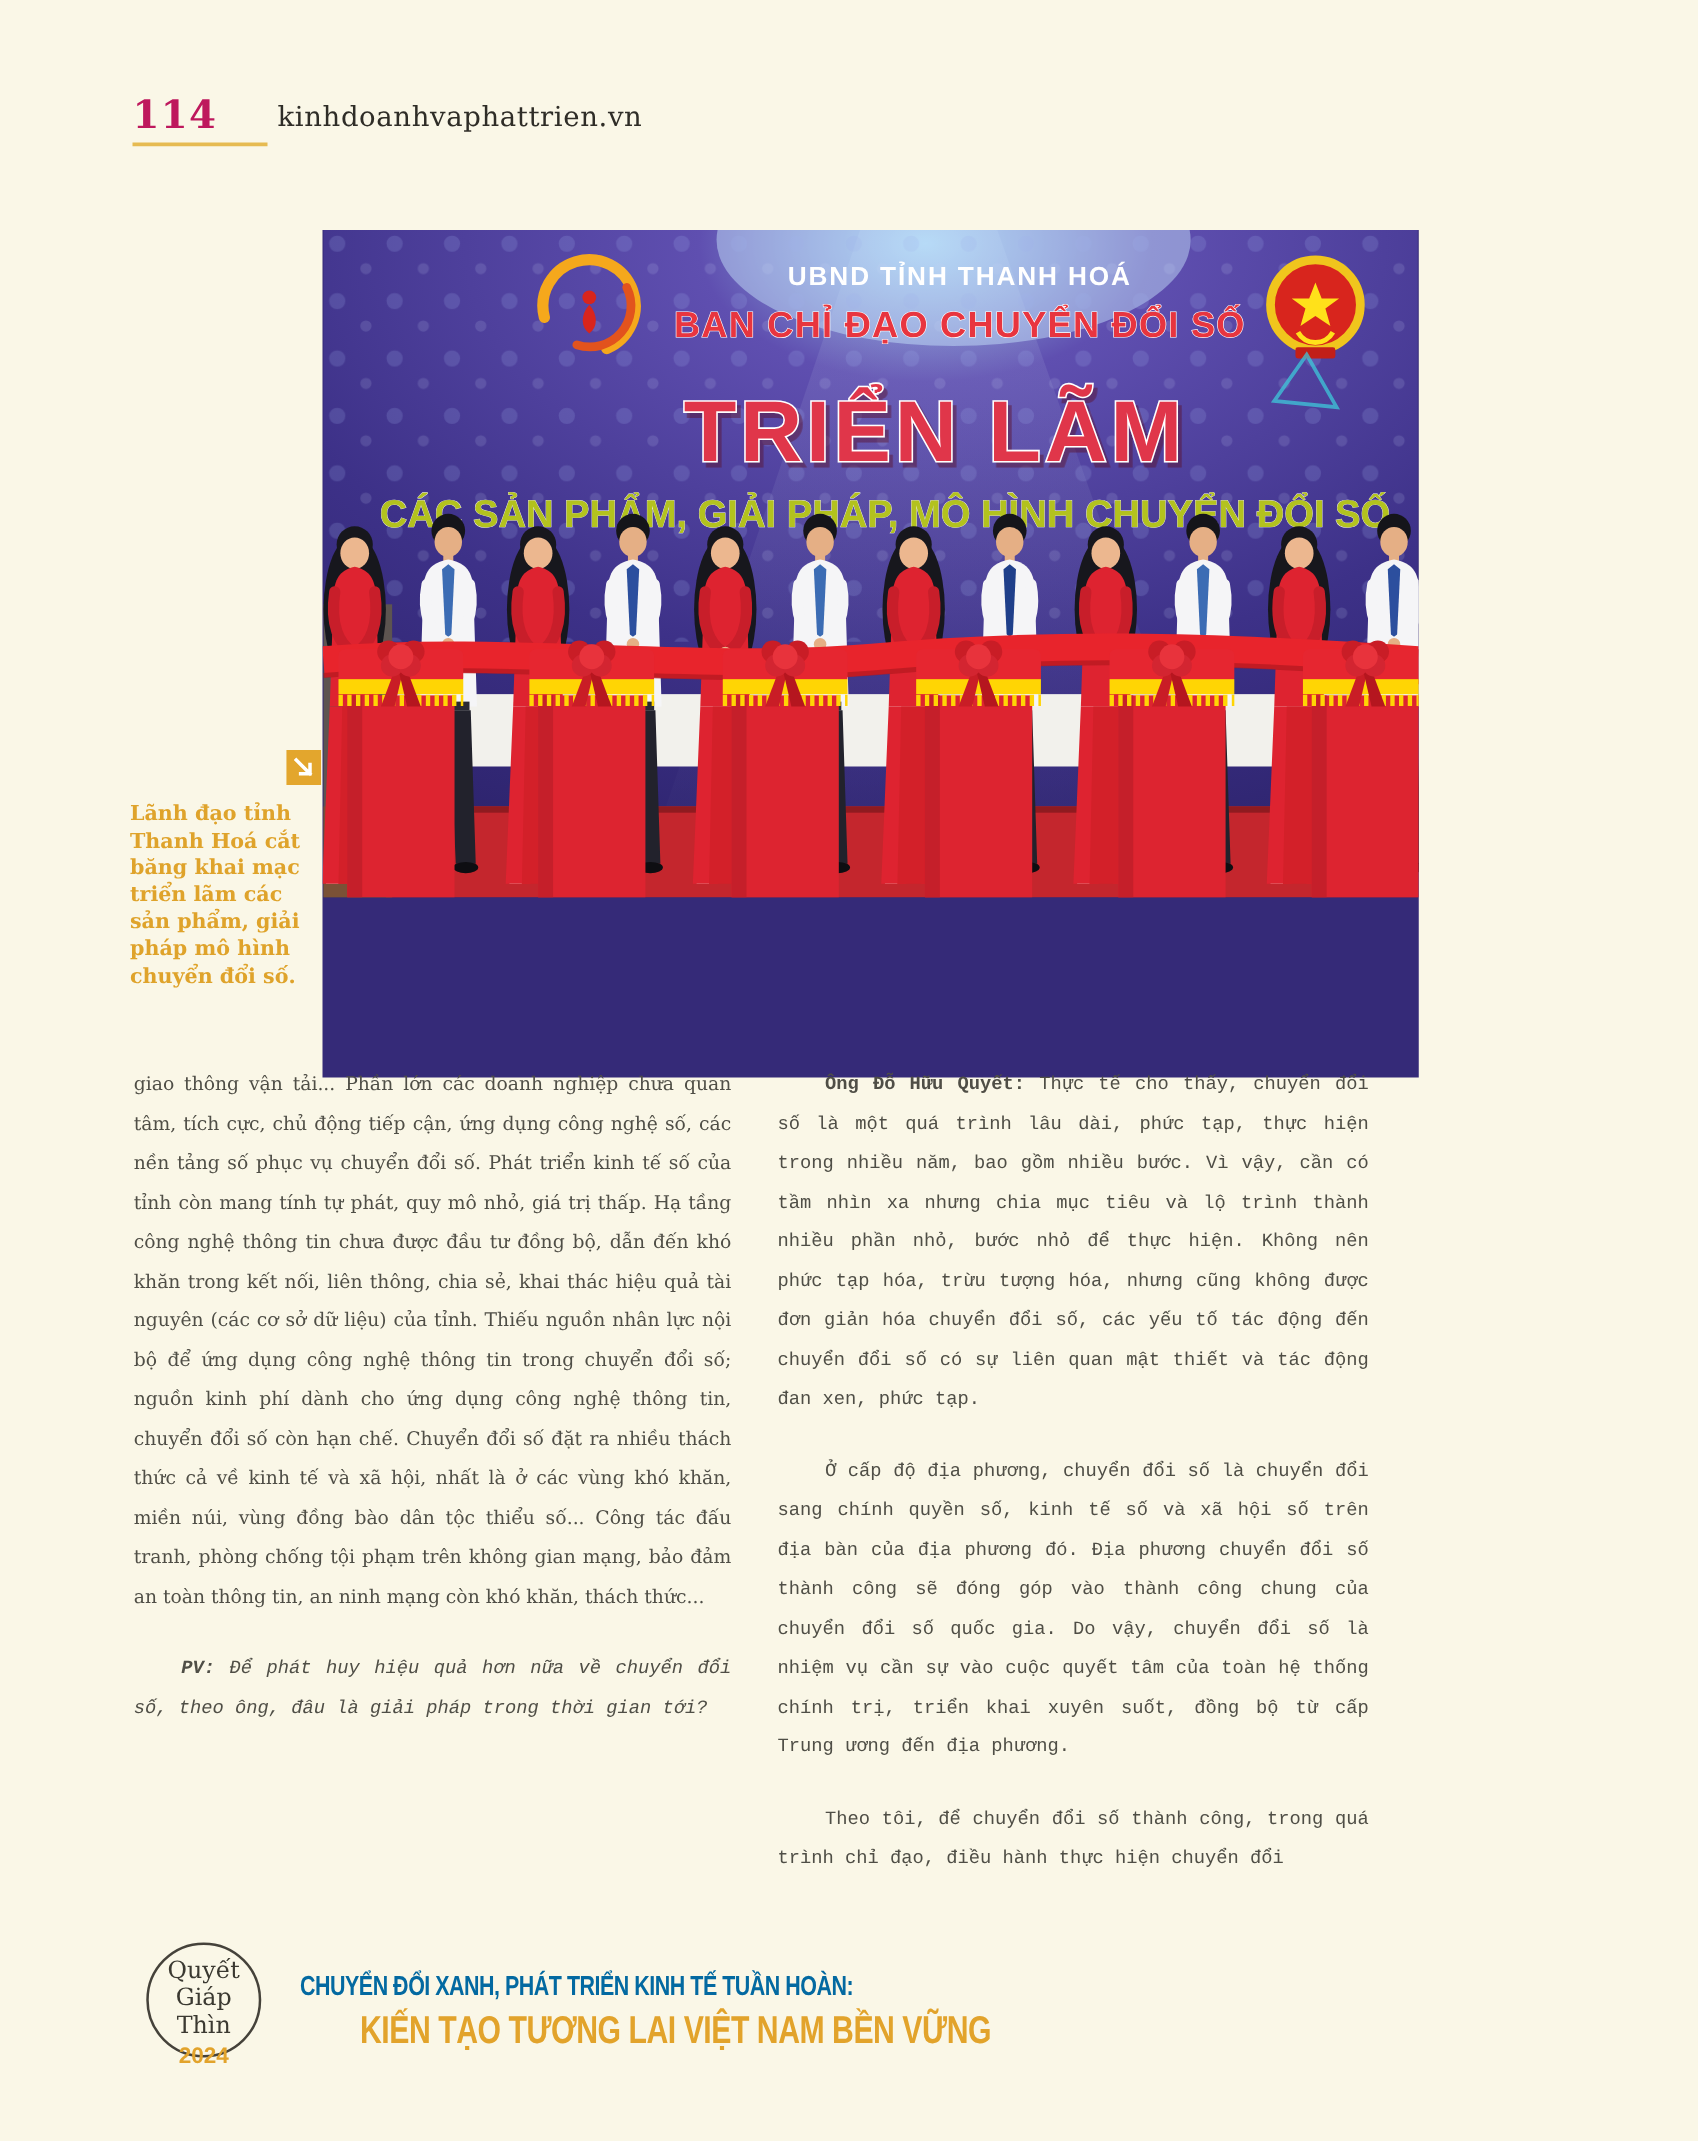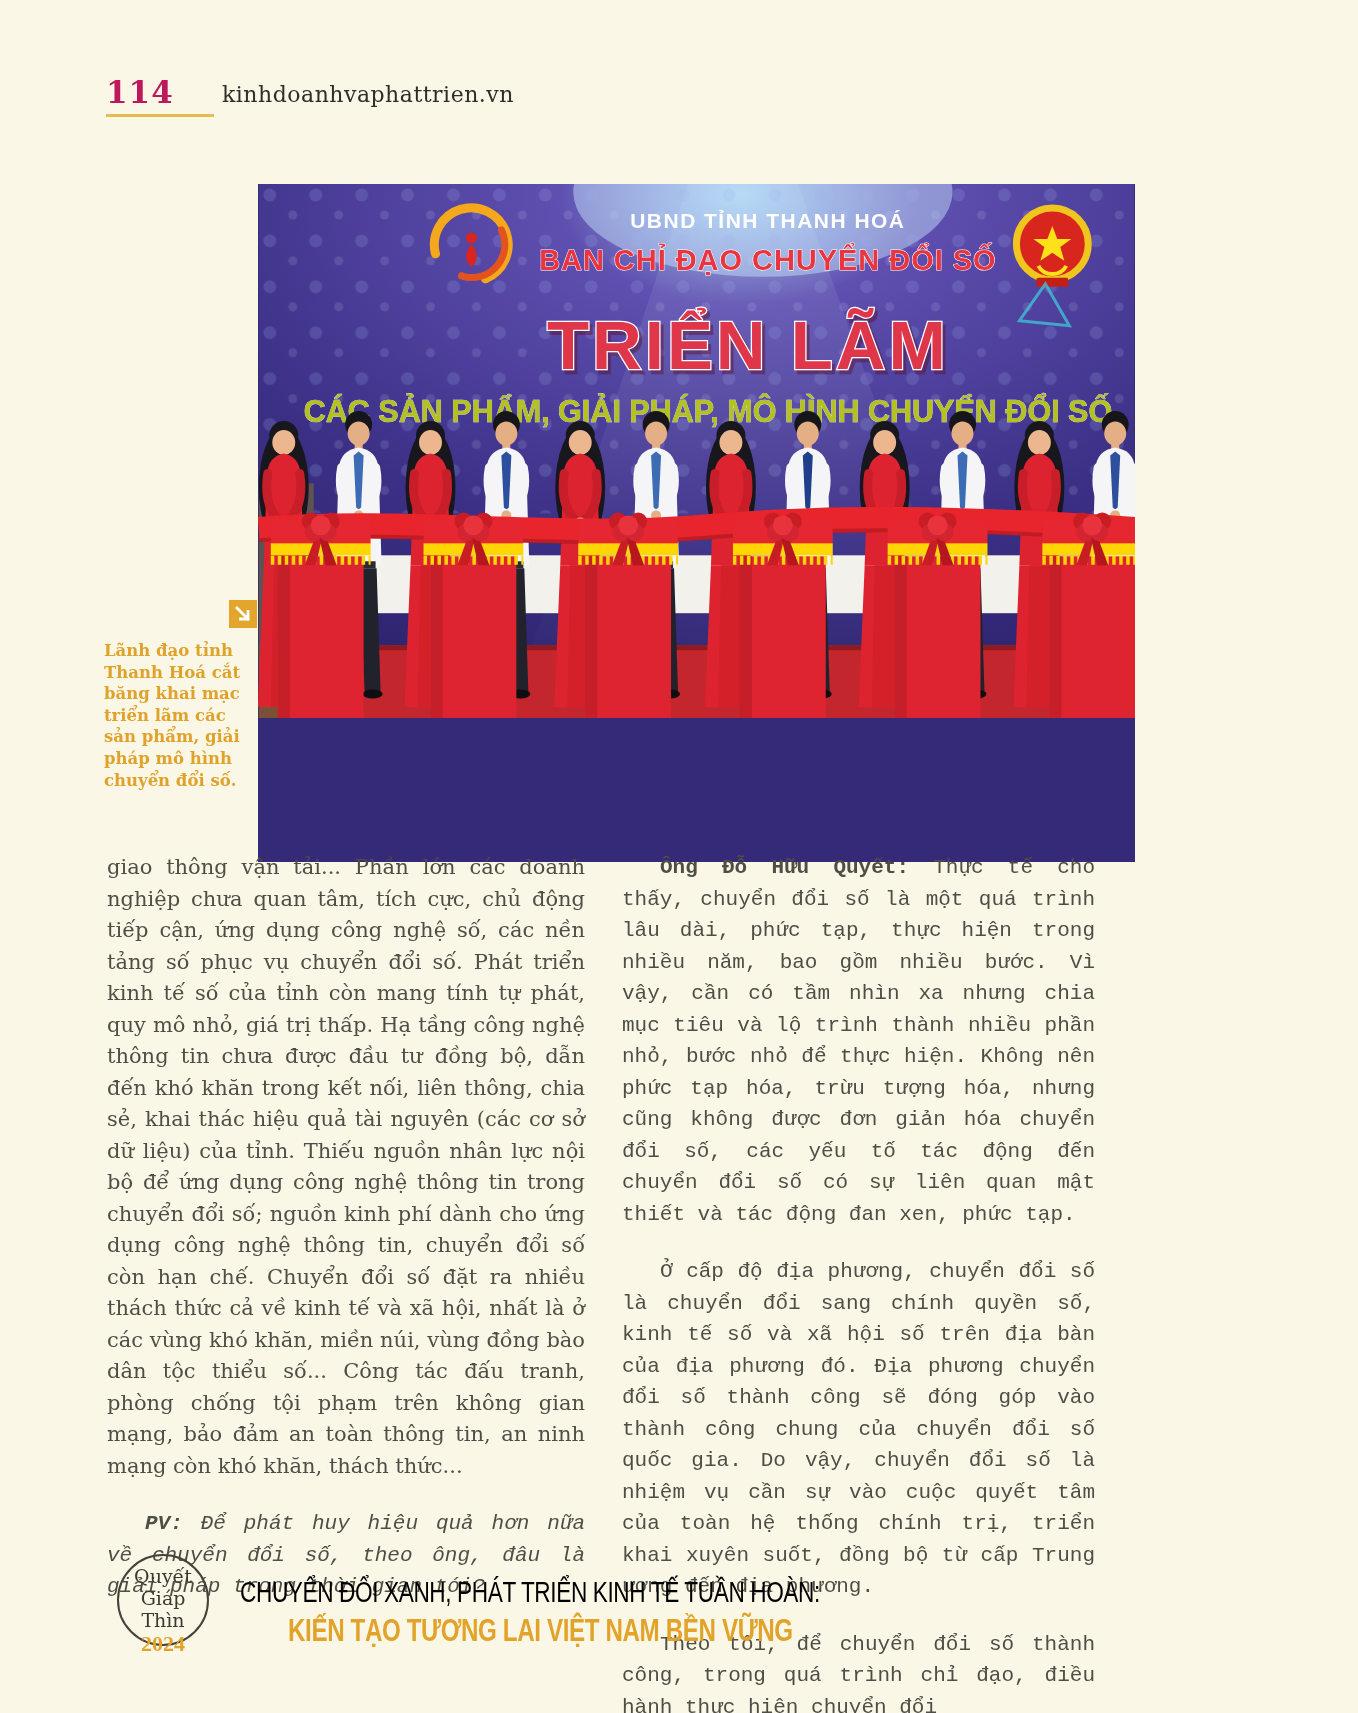--- a/index.html
+++ b/index.html
@@ -13,37 +13,37 @@
 
   
   .photo{position:absolute;left:258px;top:184px;width:877px;height:678px;overflow:hidden;background:#352a78;}
 
   
   .cap-icon{position:absolute;left:229px;top:600px;width:28px;height:28px;}
   .caption{position:absolute;left:104px;top:640px;width:152px;text-align:left;
            font-size:16.5px;line-height:21.6px;font-weight:bold;color:#dfa32b;}
 
   
-  .col{position:absolute;top:852px;font-size:21px;line-height:31.5px;text-align:justify;color:#4f4e46;}
+  .col{position:absolute;top:852px;font-size:15px;line-height:31.5px;text-align:justify;color:#4f4e46;}
   .col p{margin:0;}
   .col p + p{margin-top:26px;}
   .col-left{left:107px;width:478px;}
   .col-right{left:622px;width:473px;}
   .indent{text-indent:38px;font-family:Liberation Mono, monospace;}
   .qa i{font-style:italic;}
   .lead{font-weight:bold;}
 
   
   .badge{position:absolute;left:117px;top:1554px;width:92px;height:92px;border:2px solid #45423a;border-radius:50%;
          text-align:center;box-sizing:border-box;padding-top:9px;background:transparent;}
   .badge .b1,.badge .b2{font-size:19px;line-height:22px;color:#3b3931;display:block;}
-  .badge .year{font-size:22px;line-height:26px;font-weight:bold;color:#e2a32b;display:block;font-family:Liberation Serif, serif;}
+  .badge .year{font-size:18px;line-height:26px;font-weight:bold;color:#e2a32b;display:block;font-family:Liberation Sans, sans-serif;}
   .series{position:absolute;left:240px;top:1576px;font-family:"Liberation Sans",sans-serif;}
   .cond{display:inline-block;transform:scaleX(.78);transform-origin:0 50%;white-space:nowrap;}
-  .series .s1{font-size:29px;color:#000000;letter-spacing:-.5px;}
+  .series .s1{font-size:22px;color:#0369a1;letter-spacing:-.5px;font-weight:bold;}
   .series .s2{font-size:31px;font-weight:bold;color:#e2a32b;margin-top:4px;letter-spacing:-.5px;margin-left:48px;}
 
   svg text{font-family:"Liberation Sans",sans-serif;}
 </style>
 </head>
 <body>
 
 <div class="page">
 
   <div class="pagenum">114</div>

